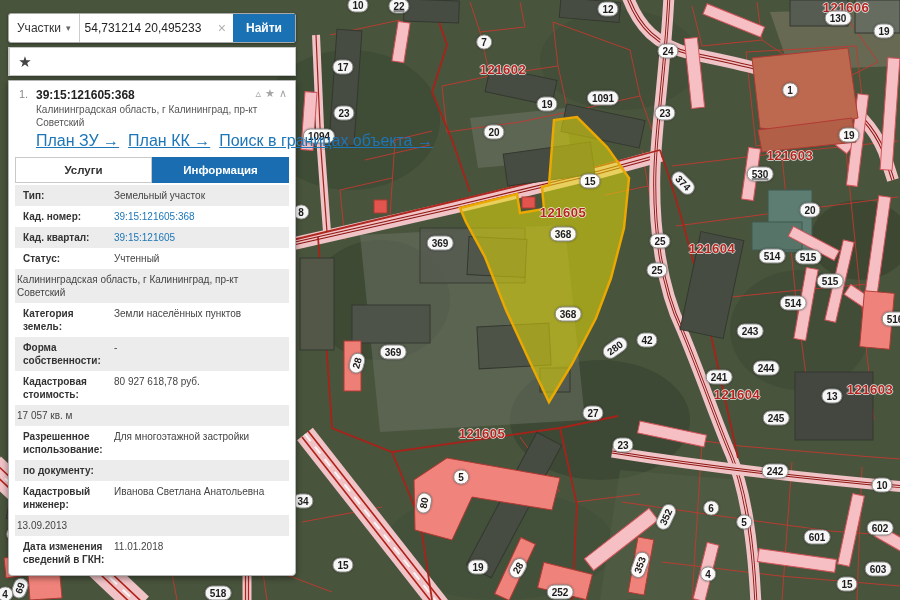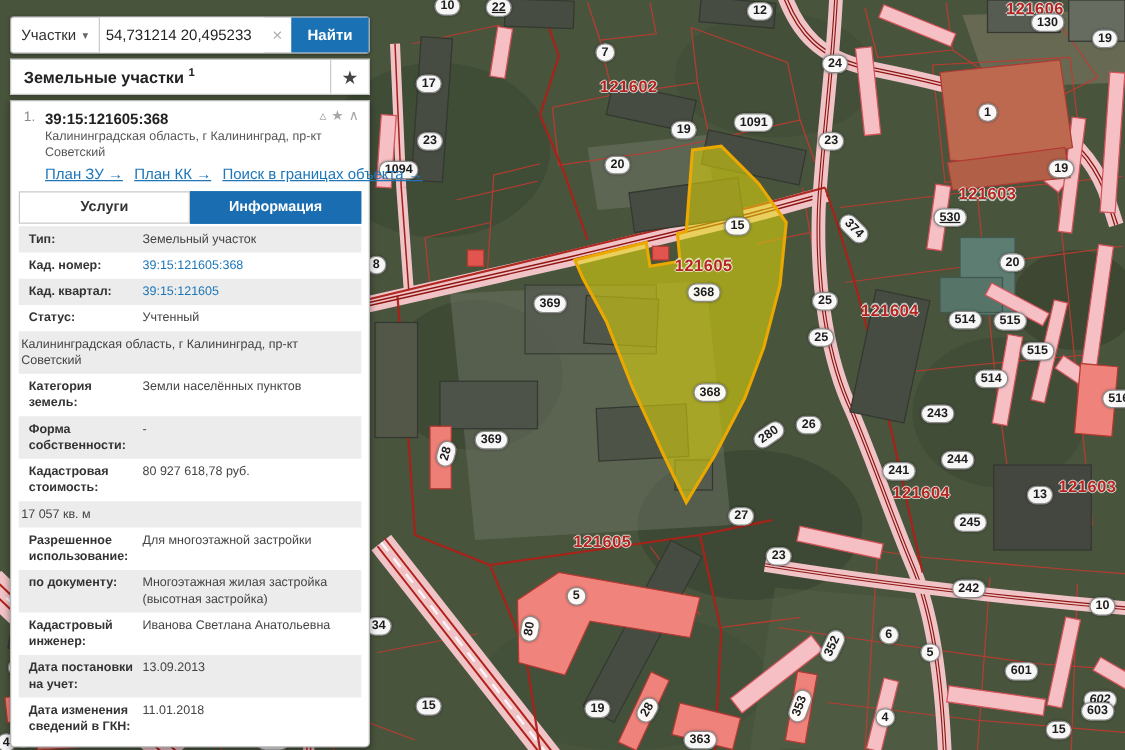--- a/index.html
+++ b/index.html
@@ -37,21 +37,21 @@
   
   .panel{position:absolute;left:8px;top:80px;width:288px;background:#fff;border:1px solid #b5b5b5;
      border-radius:0 0 4px 4px;box-shadow:0 2px 6px rgba(0,0,0,.45);box-sizing:border-box;padding-bottom:5px}
   .item-head{display:flex;align-items:flex-start;padding:7px 8px 0 10px}
   .item-index{color:#8a8a8a;font-size:11px;width:17px;flex-shrink:0}
   .item-cad{font-weight:bold;font-size:12px;color:#222}
   .item-icons{margin-left:auto;color:#a6a6a6;font-size:11px;display:flex;gap:4px;line-height:1}
   .item-icons span{cursor:pointer}
   .item-addr{font-size:10px;color:#555;margin:1px 10px 3px 27px;line-height:1.3}
   .item-links{display:flex;gap:9px;margin:2px 6px 7px 27px}
-  .item-links a{font-size:12px;color:#1c76b8;text-decoration:underline;white-space:nowrap;cursor:pointer}
+  .item-links a{font-size:16px;color:#1c76b8;text-decoration:underline;white-space:nowrap;cursor:pointer}
   .tabs{display:flex;margin:0 6px}
   .tab{flex:1;text-align:center;font-size:11.5px;font-weight:bold;padding:6px 0;
      border:1px solid #c9c9c9;background:#fff;color:#333;cursor:pointer;box-sizing:border-box}
   .tab.active{background:#1a6db1;color:#fff;border-color:#1a6db1}
   .info{margin:2px 6px 0 6px}
   .irow{display:flex;font-size:10px;line-height:1.3}
   .irow.odd{background:#ececec}
   .ilabel{width:97px;padding:4px 4px 4px 8px;font-weight:bold;color:#333;flex-shrink:0;box-sizing:border-box}
   .ival{padding:4px 6px 4px 2px;color:#444}
   .ival.link{color:#1c76b8}
@@ -212,21 +212,21 @@
     <rect x="862" y="292" width="30" height="56" transform="rotate(5 877 320)" fill="#ef837b"></rect>
     <rect x="216" y="461" width="24" height="19" fill="#ee7f76"></rect>
   </g>
 
   <path d="M460,208 L517,194 L520,213 L544,209 L542,187 L549,185 L554,120 L577,117 L607,147 L629,178 L624,228 L611,278 L596,318 L572,364 L549,402 L530,362 L506,310 L485,257 L466,222 Z" fill="#e3da07" fill-opacity=".55" stroke="#eaa800" stroke-width="2.5"></path>
 </svg>
 <div id="labels-layer">
       <div class="map-label pill" style="left: 358px; top: 5px;">10</div>
       <div class="map-label pill" style="left: 399px; top: 6px; text-decoration: underline;">22</div>
       <div class="map-label pill" style="left: 608px; top: 9px;">12</div>
-      <div class="map-label quarter" style="left: 828px; top: 7px; text-align: center;">121606</div>
+      <div class="map-label quarter" style="left: 846px; top: 7px; text-align: center;">121606</div>
       <div class="map-label pill" style="left: 838px; top: 18px;">130</div>
       <div class="map-label pill" style="left: 884px; top: 31px;">19</div>
       <div class="map-label pill" style="left: 484px; top: 42px;">7</div>
       <div class="map-label pill" style="left: 668px; top: 51px;">24</div>
       <div class="map-label pill" style="left: 343px; top: 67px;">17</div>
       <div class="map-label quarter" style="left: 503px; top: 69px;">121602</div>
       <div class="map-label pill" style="left: 790px; top: 90px;">1</div>
       <div class="map-label pill" style="left: 603px; top: 98px;">1091</div>
       <div class="map-label pill" style="left: 547px; top: 104px;">19</div>
       <div class="map-label pill" style="left: 344px; top: 113px;">23</div>
@@ -246,21 +246,21 @@
       <div class="map-label pill" style="left: 660px; top: 241px;">25</div>
       <div class="map-label quarter" style="left: 712px; top: 248px;">121604</div>
       <div class="map-label pill" style="left: 772px; top: 256px;">514</div>
       <div class="map-label pill" style="left: 808px; top: 257px;">515</div>
       <div class="map-label pill" style="left: 657px; top: 270px;">25</div>
       <div class="map-label pill" style="left: 830px; top: 281px;">515</div>
       <div class="map-label pill" style="left: 793px; top: 303px;">514</div>
       <div class="map-label pill" style="left: 568px; top: 314px;">368</div>
       <div class="map-label pill" style="left: 857px; top: 319px; margin-left: 38px;">516</div>
       <div class="map-label pill" style="left: 750px; top: 331px;">243</div>
-      <div class="map-label pill" style="left: 647px; top: 340px;">26</div>
+      <div class="map-label pill" style="left: 647px; top: 340px;">42</div>
       <div class="map-label pill" style="left: 615px; top: 348px; transform: translate(-50%, -50%) rotate(-35deg);">280</div>
       <div class="map-label pill" style="left: 393px; top: 352px;">369</div>
       <div class="map-label pill" style="left: 357px; top: 363px; transform: translate(-50%, -50%) rotate(-75deg);">28</div>
       <div class="map-label pill" style="left: 766px; top: 368px;">244</div>
       <div class="map-label pill" style="left: 719px; top: 377px;">241</div>
       <div class="map-label quarter" style="left: 870px; top: 389px;">121603</div>
       <div class="map-label quarter" style="left: 737px; top: 394px;">121604</div>
       <div class="map-label pill" style="left: 832px; top: 396px;">13</div>
       <div class="map-label pill" style="left: 593px; top: 413px;">27</div>
       <div class="map-label pill" style="left: 776px; top: 418px;">245</div>
@@ -276,51 +276,48 @@
       <div class="map-label pill" style="left: 424px; top: 503px; transform: translate(-50%, -50%) rotate(-80deg);">80</div>
       <div class="map-label pill" style="left: 711px; top: 508px;">6</div>
       <div class="map-label pill" style="left: 666px; top: 517px; transform: translate(-50%, -50%) rotate(-65deg);">352</div>
       <div class="map-label pill" style="left: 217px; top: 521px;">17</div>
       <div class="map-label pill" style="left: 744px; top: 522px;">5</div>
       <div class="map-label pill" style="left: 114px; top: 525px;">3</div>
       <div class="map-label pill" style="left: 226px; top: 527px;">6</div>
       <div class="map-label pill" style="left: 269px; top: 527px;">12</div>
       <div class="map-label pill" style="left: 14px; top: 534px;">2</div>
       <div class="map-label pill" style="left: 817px; top: 537px;">601</div>
-      <div class="map-label pill" style="left: 880px; top: 560px; font-style: italic;">602</div>
+      <div class="map-label pill" style="left: 880px; top: 528px;">602</div>
       <div class="map-label pill" style="left: 159px; top: 550px;">23</div>
       <div class="map-label pill" style="left: 343px; top: 565px;">15</div>
       <div class="map-label pill" style="left: 640px; top: 565px; transform: translate(-50%, -50%) rotate(-70deg);">353</div>
       <div class="map-label pill" style="left: 478px; top: 567px;">19</div>
       <div class="map-label pill" style="left: 518px; top: 568px; transform: translate(-50%, -50%) rotate(-60deg);">28</div>
       <div class="map-label pill" style="left: 878px; top: 569px;">603</div>
       <div class="map-label pill" style="left: 708px; top: 574px;">4</div>
       <div class="map-label pill" style="left: 847px; top: 584px;">15</div>
       <div class="map-label pill" style="left: 20px; top: 588px; transform: translate(-50%, -50%) rotate(-70deg);">69</div>
-      <div class="map-label pill" style="left: 560px; top: 592px;">363</div>
+      <div class="map-label pill" style="left: 560px; top: 592px;">252</div>
       <div class="map-label pill" style="left: 218px; top: 593px;">518</div>
       <div class="map-label pill" style="left: 635px; top: 608px;">251</div>
       <div class="map-label pill" style="left: 5px; top: 594px;">4</div>
     </div>
 </div>
 
 <div class="searchbar">
   <div class="cat-btn">
     <span>Участки</span>
     <span class="caret">▾</span>
   </div>
   <input class="search-input" value="54,731214 20,495233" style="">
   <span class="clear-btn">×</span>
   <button class="find-btn">Найти</button>
 </div>
 
 <div class="results-header">
-  <div class="results-title">
-    <span>Земельные участки</span>&nbsp;<sup>1</sup>
-  </div>
   <div class="fav-btn">
     <span>★</span>
   </div>
 </div>
 
 <div class="panel">
   <div class="item-head">
     <span class="item-index">1.</span>
     <span class="item-cad">39:15:121605:368</span>
     <span class="item-icons">
@@ -373,28 +370,26 @@
       </div>
       <div class="irow odd">
         <div class="ival">17 057 кв. м</div>
       </div>
       <div class="irow">
         <div class="ilabel">Разрешенное использование:</div>
         <div class="ival">Для многоэтажной застройки</div>
       </div>
       <div class="irow odd">
         <div class="ilabel">по документу:</div>
-        <div class="ival">Многоэтажная жилая застройка (высотная застройка)</div>
       </div>
       <div class="irow">
         <div class="ilabel">Кадастровый инженер:</div>
         <div class="ival">Иванова Светлана Анатольевна</div>
       </div>
       <div class="irow odd">
-        <div class="ilabel">Дата постановки на учет:</div>
         <div class="ival">13.09.2013</div>
       </div>
       <div class="irow">
         <div class="ilabel">Дата изменения сведений в ГКН:</div>
         <div class="ival">11.01.2018</div>
       </div>
     </div>
 </div>
 
 </body></html>

